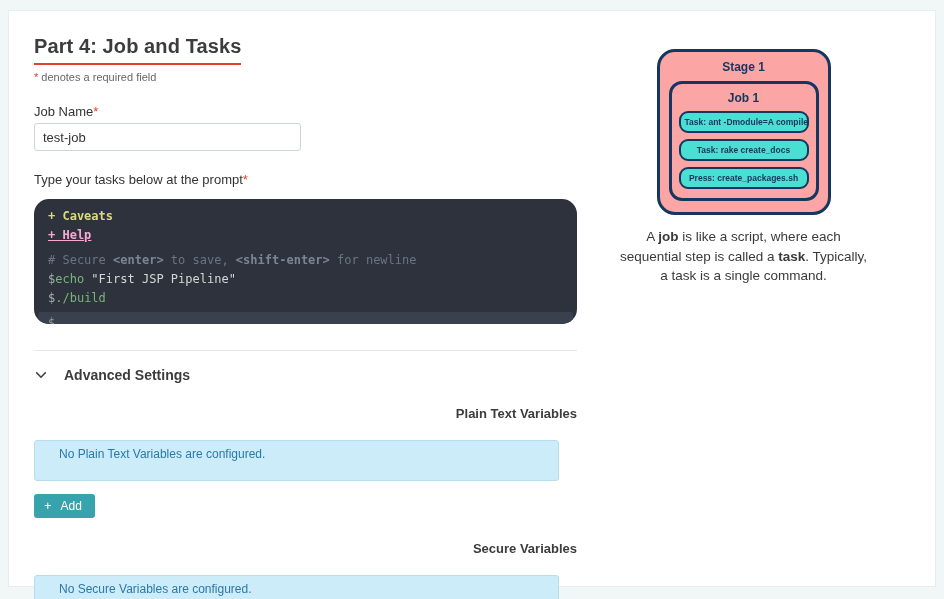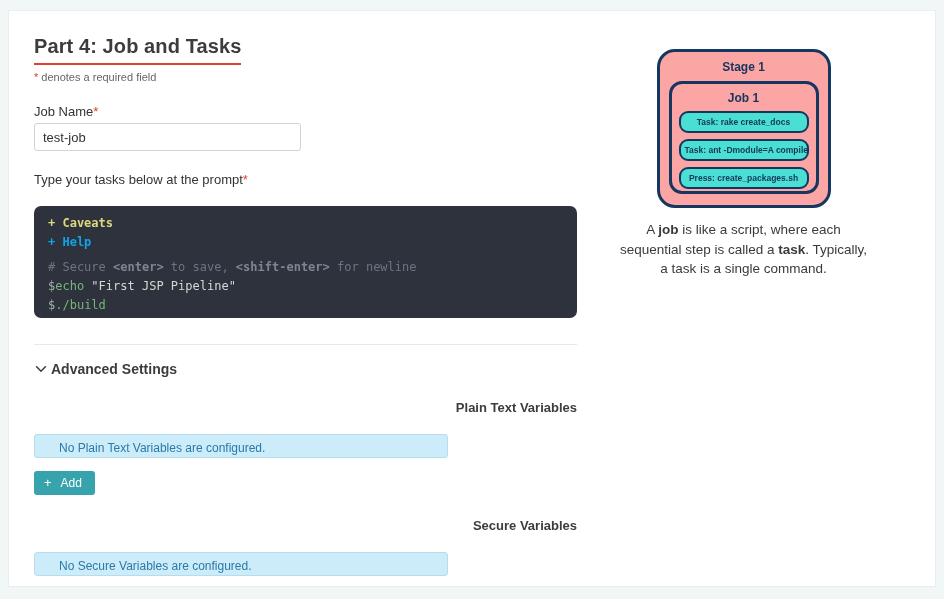--- a/index.html
+++ b/index.html
@@ -49,71 +49,71 @@
     border-radius: 3px;
     padding: 0 8px;
     font-size: 13px;
     font-family: "Liberation Sans", sans-serif;
     color: #333;
     outline: none;
   }
   .hint { margin-top: 10px; font-size: 11px; color: #9ba3a8; }
 
   .terminal {
-    margin-top: 19px;
+    margin-top: 12px;
     width: 543px;
-    height: 112px;
+    height: 125px;
     background: #2d323d;
-    border-radius: 7px;
+    border-radius: 15px;
     padding: 8px 0 0;
     font-family: "DejaVu Sans Mono", monospace;
     font-size: 12px;
     line-height: 19px;
     overflow: hidden;
   }
   .t-line { padding: 0 14px; white-space: pre; }
   .t-caveats { color: #dcd97e; font-weight: bold; }
-  .t-help { color: #0ea5e9; font-weight: bold; }
+  .t-help { color: #f9a8d4; font-weight: bold; text-decoration: underline; }
   .t-comment { color: #6d7480; margin-top: 6px; }
   .t-comment b { color: #7d8492; }
   .t-prompt-sym { color: #a7b1ab; }
   .t-cmd { color: #79b579; }
   .t-arg { color: #d4d8d2; }
   .t-active {
     margin: 4px 4px 0;
     background: #3a404d;
     padding: 2px 10px;
     color: #8f9b93;
     border-radius: 2px;
   }
 
   .divider { margin-top: 26px; border: none; border-top: 1px solid #e8e8e8; }
 
   .adv-settings {
     margin-top: 16px;
     display: flex;
     align-items: center;
-    gap: 3px;
+    gap: 16px;
     font-size: 14px;
     font-weight: 700;
     color: #3c3c3c;
     cursor: pointer;
     width: fit-content;
   }
   .chevron { width: 14px; height: 14px; display: inline-block; }
 
   .section-heading { margin-top: 23px; font-size: 13px; font-weight: 700; color: #3c3c3c; text-align: right; }
 
   .info-box {
     margin-top: 19px;
-    width: 414px;
+    width: 525px;
     background: #cdecf9;
     border: 1px solid #b5ddee;
     border-radius: 3px;
-    padding: 6px 10px 2px 24px;
+    padding: 6px 10px 19px 24px;
     font-size: 12px;
     color: #2a79a8;
   }
 
   .add-btn {
     margin-top: 13px;
     display: inline-flex;
     align-items: center;
     gap: 9px;
     background: #36a3ad;
@@ -138,21 +138,21 @@
   .stage-label, .job-label {
     text-align: center;
     font-size: 12px;
     font-weight: 700;
     color: #15365e;
   }
   .stage-label { margin: 2px 0 7px; }
   .diagram-inner {
     border: 3px solid #15365e;
     border-radius: 13px;
-    padding: 5px 7px 2px;
+    padding: 5px 7px 9px;
   }
   .job-label { margin: 2px 0 3px; }
   .task-pill {
     background: #4adfd3;
     border: 2px solid #15365e;
     border-radius: 9px;
     padding: 4px 4px;
     margin-top: 6px;
     font-size: 8.5px;
     font-weight: 700;
@@ -222,22 +222,22 @@
     
 
   </div>
 
   <div class="right-col">
 
     <div class="diagram-outer">
       <div class="stage-label">Stage 1</div>
       <div class="diagram-inner">
         <div class="job-label">Job 1</div>
+        <div class="task-pill">Task: ant -Dmodule=A compile</div>
         <div class="task-pill">Task: rake create_docs</div>
-        <div class="task-pill">Task: ant -Dmodule=A compile</div>
         <div class="task-pill">Press: create_packages.sh</div>
       </div>
     </div>
 
     <div class="caption"><span>A </span><b>job</b><span> is like a script, where each sequential step is called a </span><b>task</b><span>. Typically, a task is a single command.</span></div>
 
   </div>
 
 </div>
 

